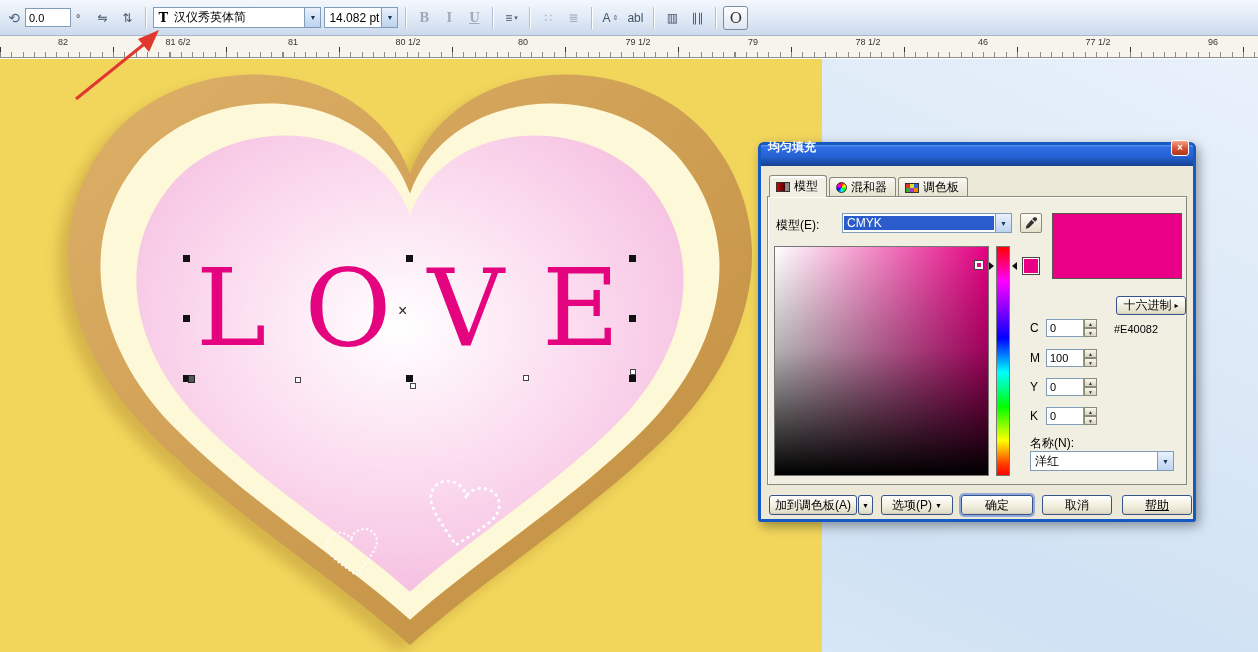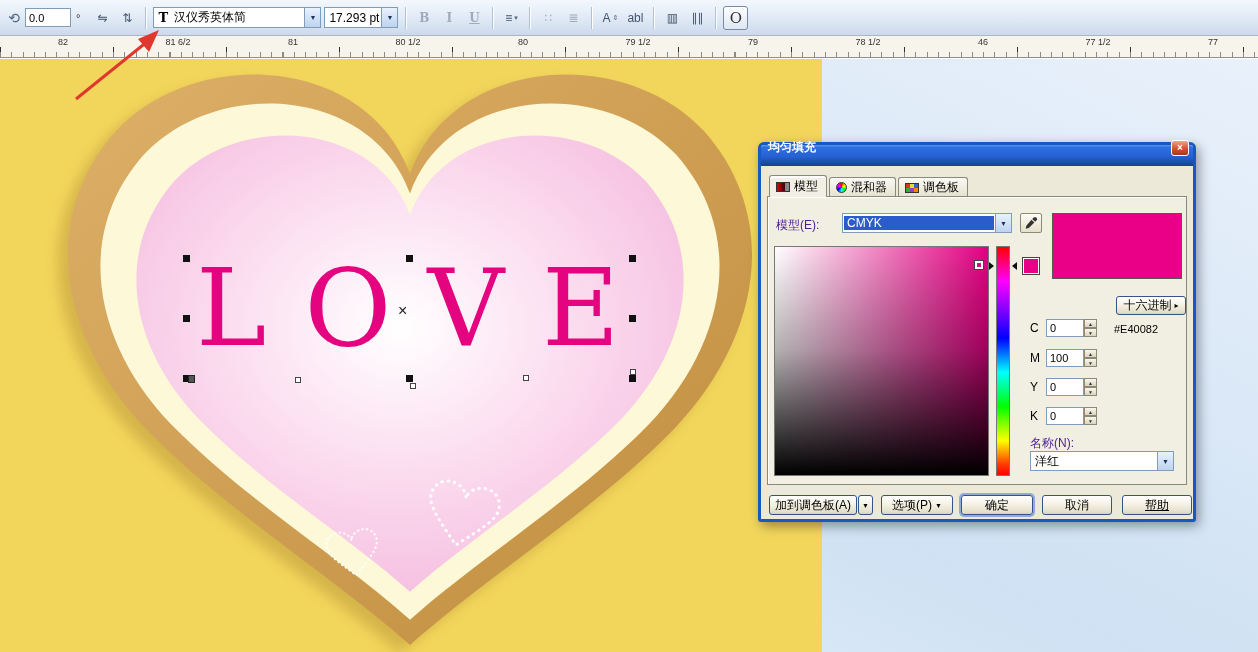--- a/index.html
+++ b/index.html
@@ -82,21 +82,21 @@
   .tab-ico-model { width:14px; height:10px; border:1px solid #333;
                    background:linear-gradient(90deg,#e00000,#30000a 70%,#888 70%); }
   .tab-ico-mixer { width:11px; height:11px; border-radius:50%; border:1px solid #333;
                    background:conic-gradient(#f00,#ff0,#0f0,#0ff,#00f,#f0f,#f00); }
   .tab-ico-palette { width:14px; height:10px; border:1px solid #333;
       background-image:linear-gradient(90deg,#d33 0 34%,#dd3 34% 67%,#36c 67% 100%),
                        linear-gradient(90deg,#3a3 0 34%,#a3c 34% 67%,#e80 67% 100%);
       background-size:100% 50%,100% 50%; background-position:top,bottom; background-repeat:no-repeat; }
   .panel { position:absolute; left:6px; top:51px; width:420px; height:289px;
            background:#f1efe2; border:1px solid #898a7e; box-shadow:inset 1px 1px 0 #fff; }
-  .lbl { position:absolute; font-size:12px; color:#4c1d95; }
+  .lbl { position:absolute; font-size:12px; color:#000000; }
   .model-combo { position:absolute; left:74px; top:16px; width:170px; height:20px; }
   .model-combo .val { background:#2a5ccc; color:#fff; margin:1px; padding:0 3px; }
   .eyedrop { position:absolute; left:252px; top:16px; width:22px; height:20px;
              background:linear-gradient(#fdfcf6,#e4e0ca); border:1px solid #8a8a76; border-radius:2px;
              display:flex; align-items:center; justify-content:center; }
   .preview { position:absolute; left:284px; top:16px; width:130px; height:66px;
              background:#e90087; border:1px solid #5a5a4c; }
   .mini-swatch { position:absolute; left:254px; top:60px; width:18px; height:18px;
                  background:#e90087; border:1px solid #444; box-shadow:0 0 0 1px #fff inset; }
   .field { position:absolute; left:6px; top:49px; width:215px; height:230px; border:1px solid #777;
@@ -146,21 +146,21 @@
     <button class="tbtn">
         <span>⇅</span>
       </button>
     <div class="sep"></div>
     <div class="combo font-combo">
       <span class="font-t">T</span>
       <span class="val">汉仪秀英体简</span>
       <span class="arrow">▼</span>
     </div>
     <div class="combo size-combo">
-      <span class="val">17.293 pt</span>
+      <span class="val">14.082 pt</span>
       <span class="arrow">▼</span>
     </div>
     <div class="sep"></div>
     <button class="tbtn disabled biu">B</button>
     <button class="tbtn disabled biu">I</button>
     <button class="tbtn disabled biu u-line">U</button>
     <div class="sep"></div>
     <button class="tbtn">
       <span>≡</span>
       <span class="mini-arrow">▾</span>
@@ -195,21 +195,21 @@
       <span>82</span>
       <span>81 6/2</span>
       <span>81</span>
       <span>80 1/2</span>
       <span>80</span>
       <span>79 1/2</span>
       <span>79</span>
       <span>78 1/2</span>
       <span>46</span>
       <span>77 1/2</span>
-      <span>77</span>
+      <span>96</span>
     </div>
   </div>
 
   <div class="canvas">
     <div class="page"></div>
 
     <svg class="heart-svg" width="810" height="593" viewBox="0 0 810 593">
       <defs>
         <radialGradient id="pinkGrad" cx="48%" cy="42%" r="72%">
           <stop offset="0%" stop-color="#ffffff"></stop>

